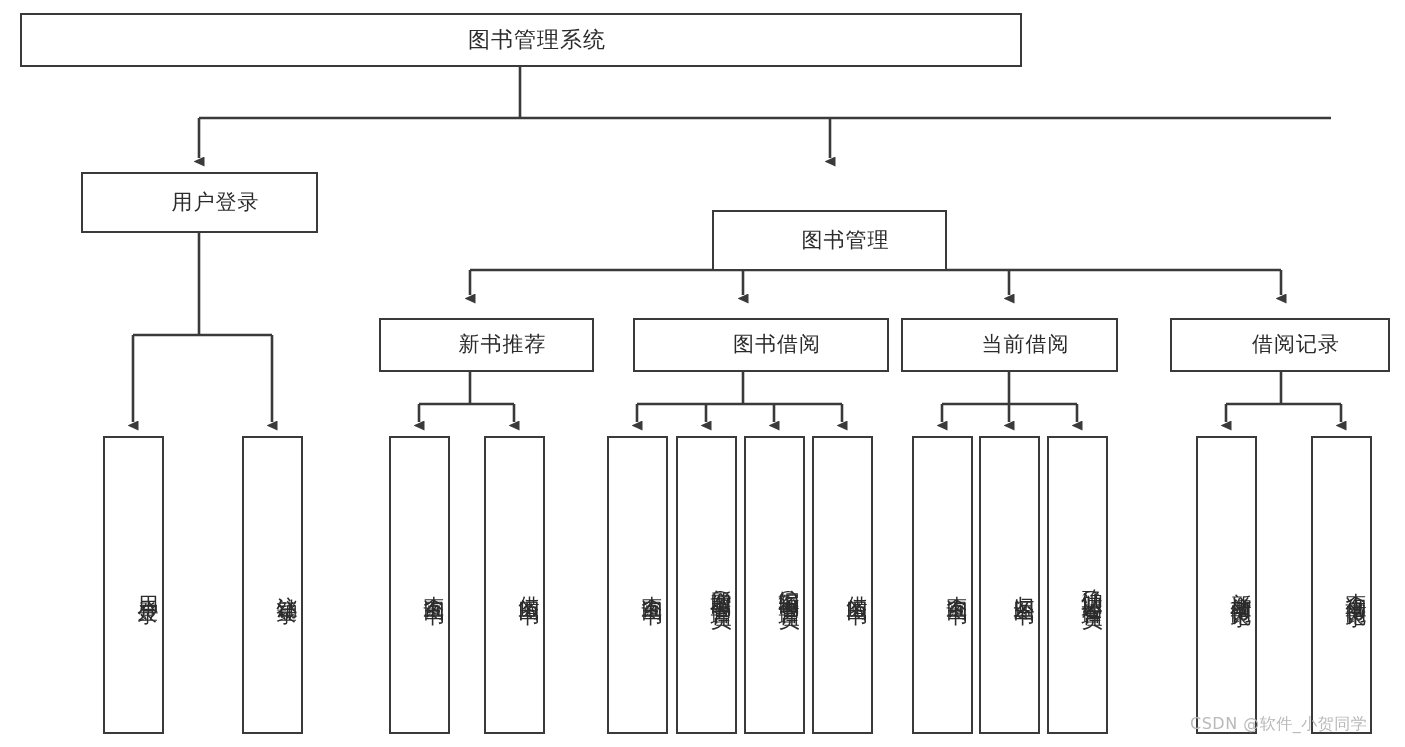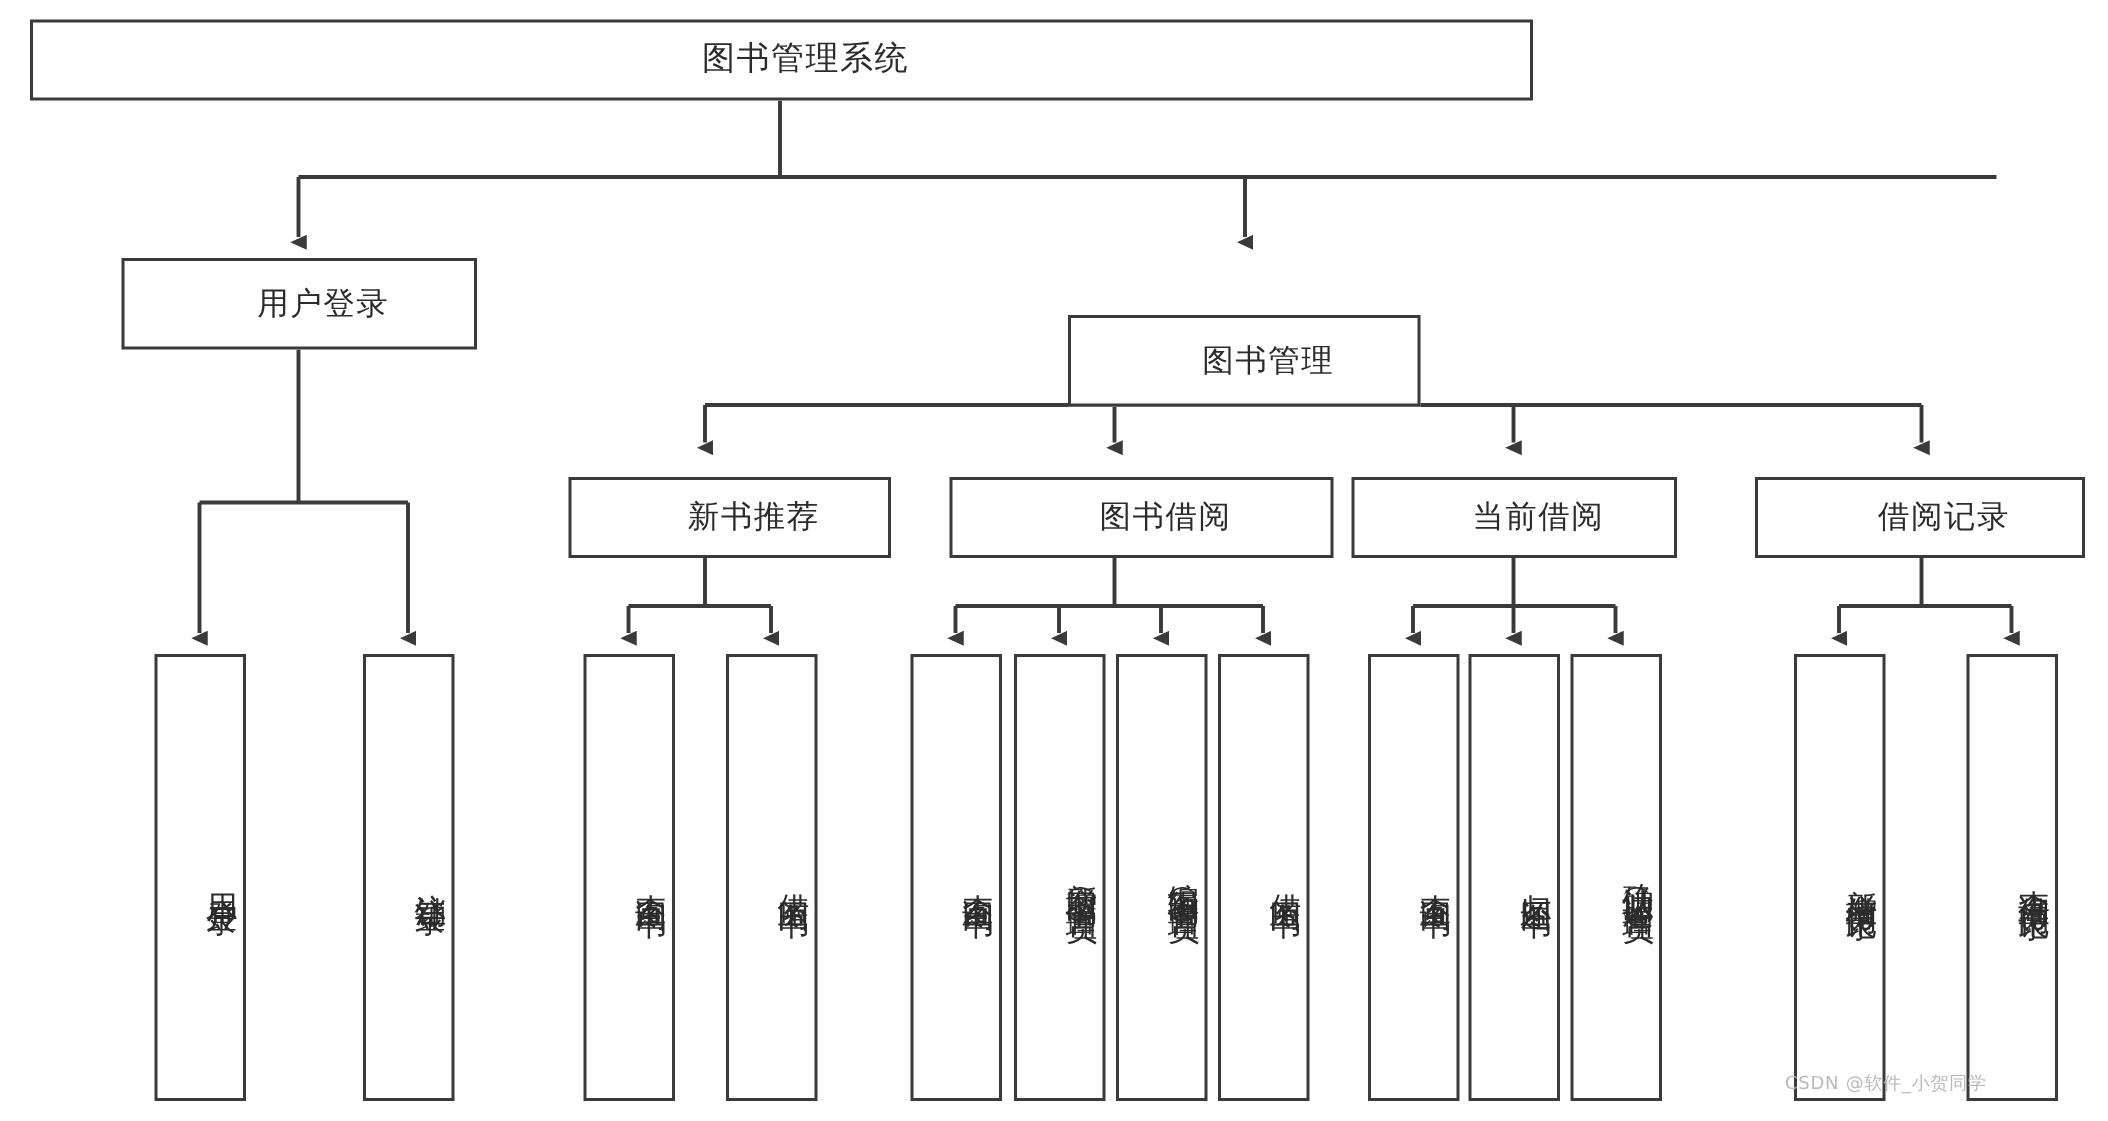--- a/index.html
+++ b/index.html
@@ -54,21 +54,21 @@
     text-orientation: upright;
     white-space: nowrap;
   }
   .node.root {
     font-size: 22px;
   }
   .watermark {
     position: absolute;
     left: 1190px;
     top: 714px;
-    font-size: 12px;
+    font-size: 16px;
     color: #b9b9b9;
     white-space: nowrap;
     z-index: 3;
     letter-spacing: 0.5px;
   }
 </style>
 </head>
 <body>
 
 <div id="canvas">

